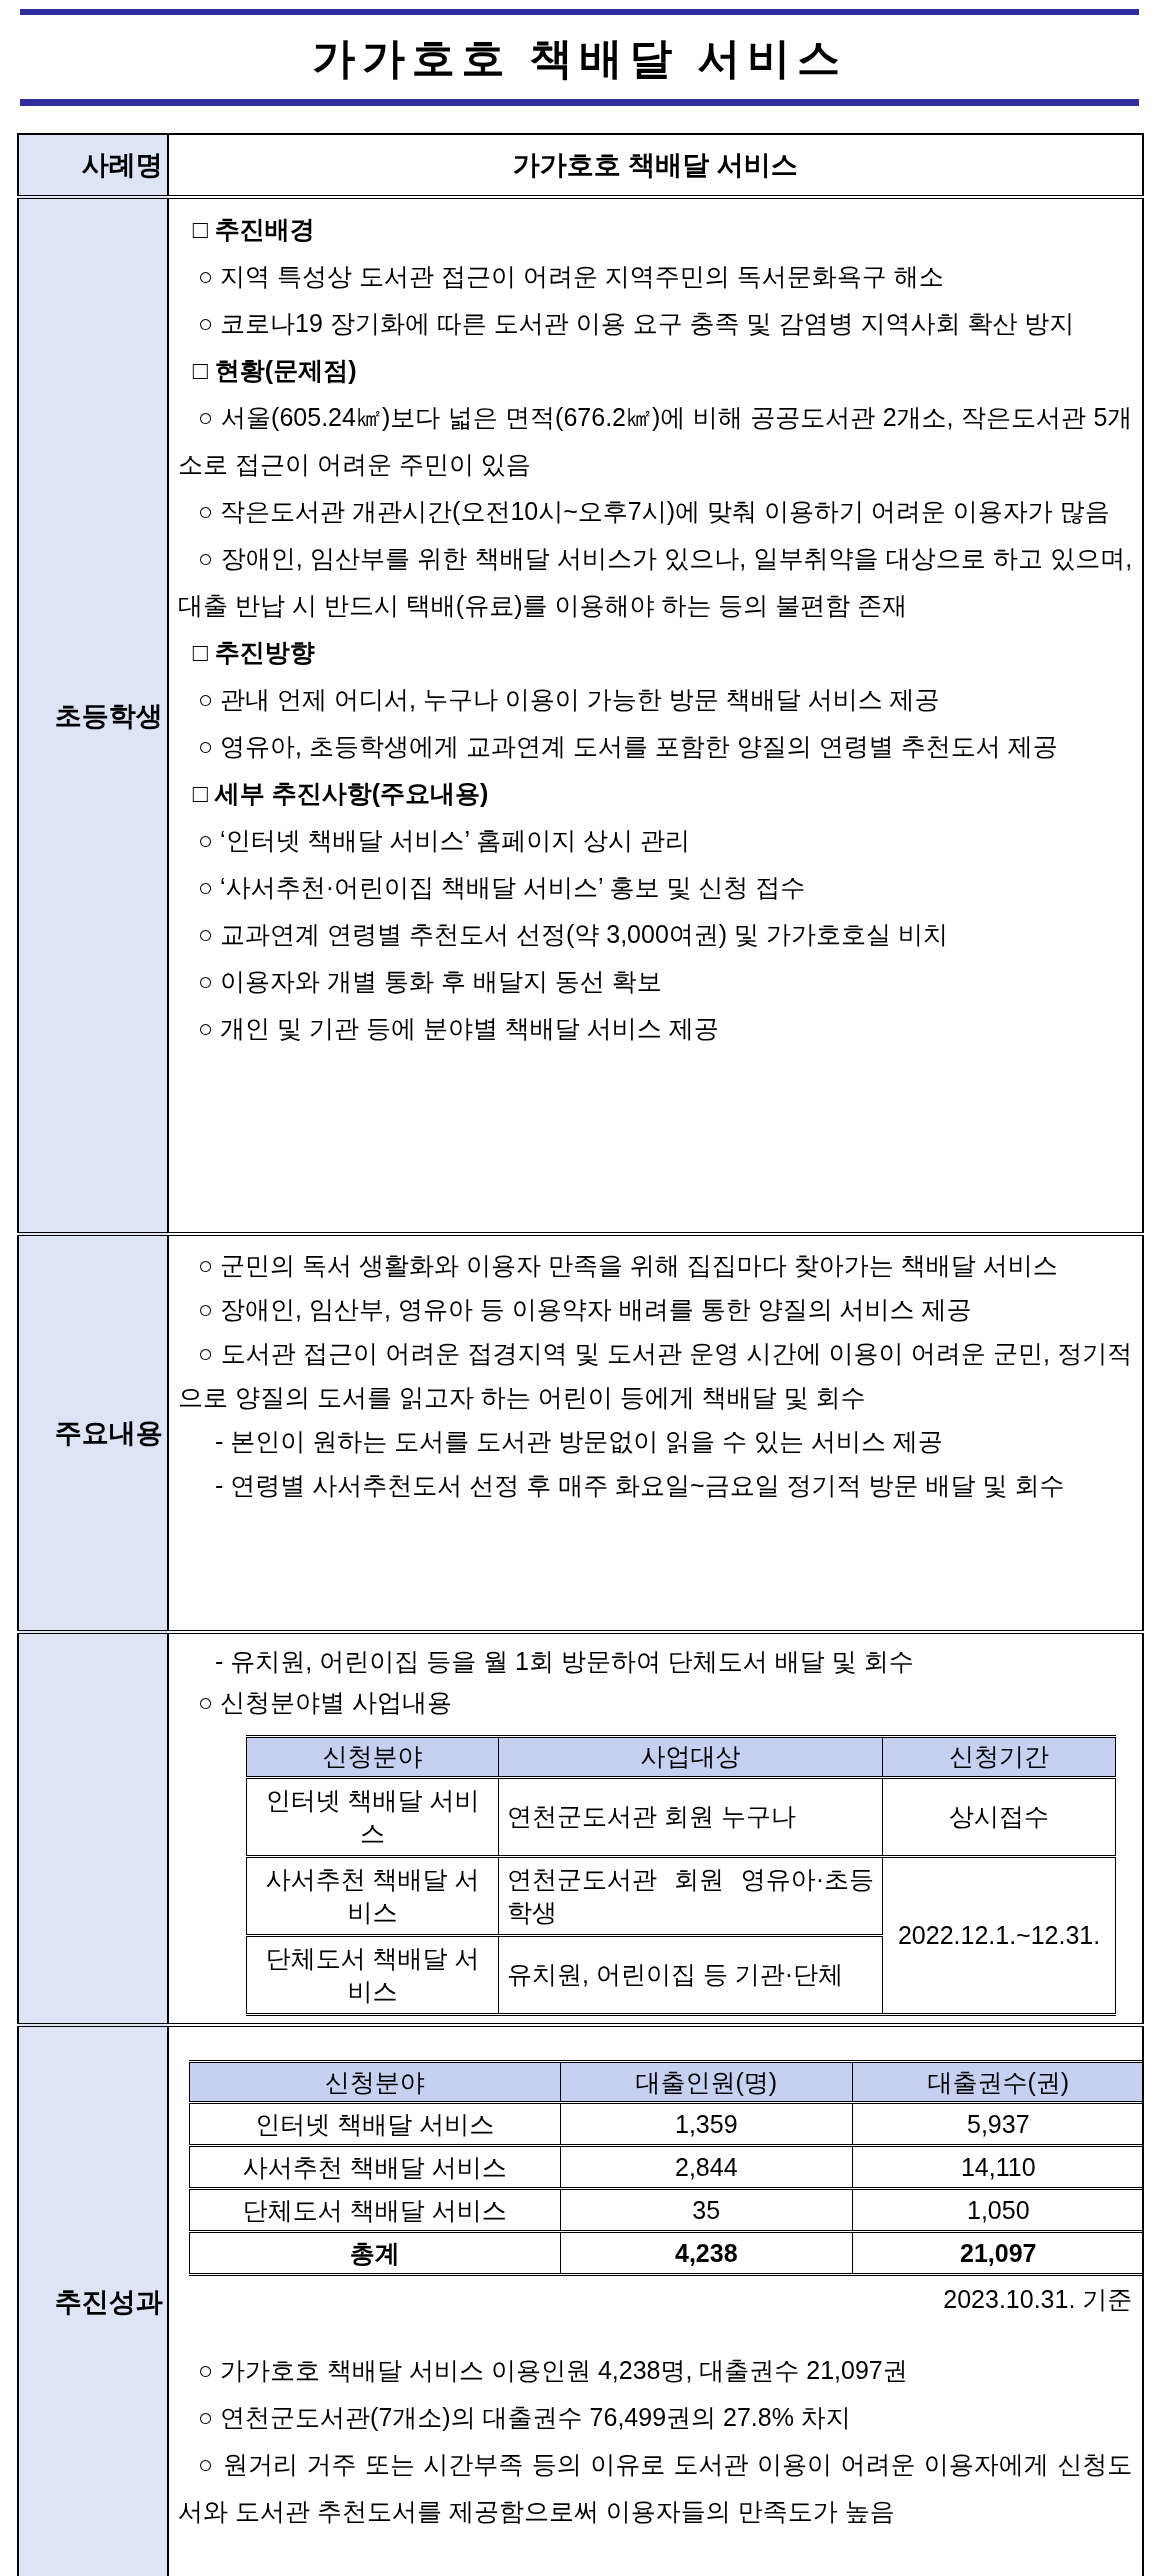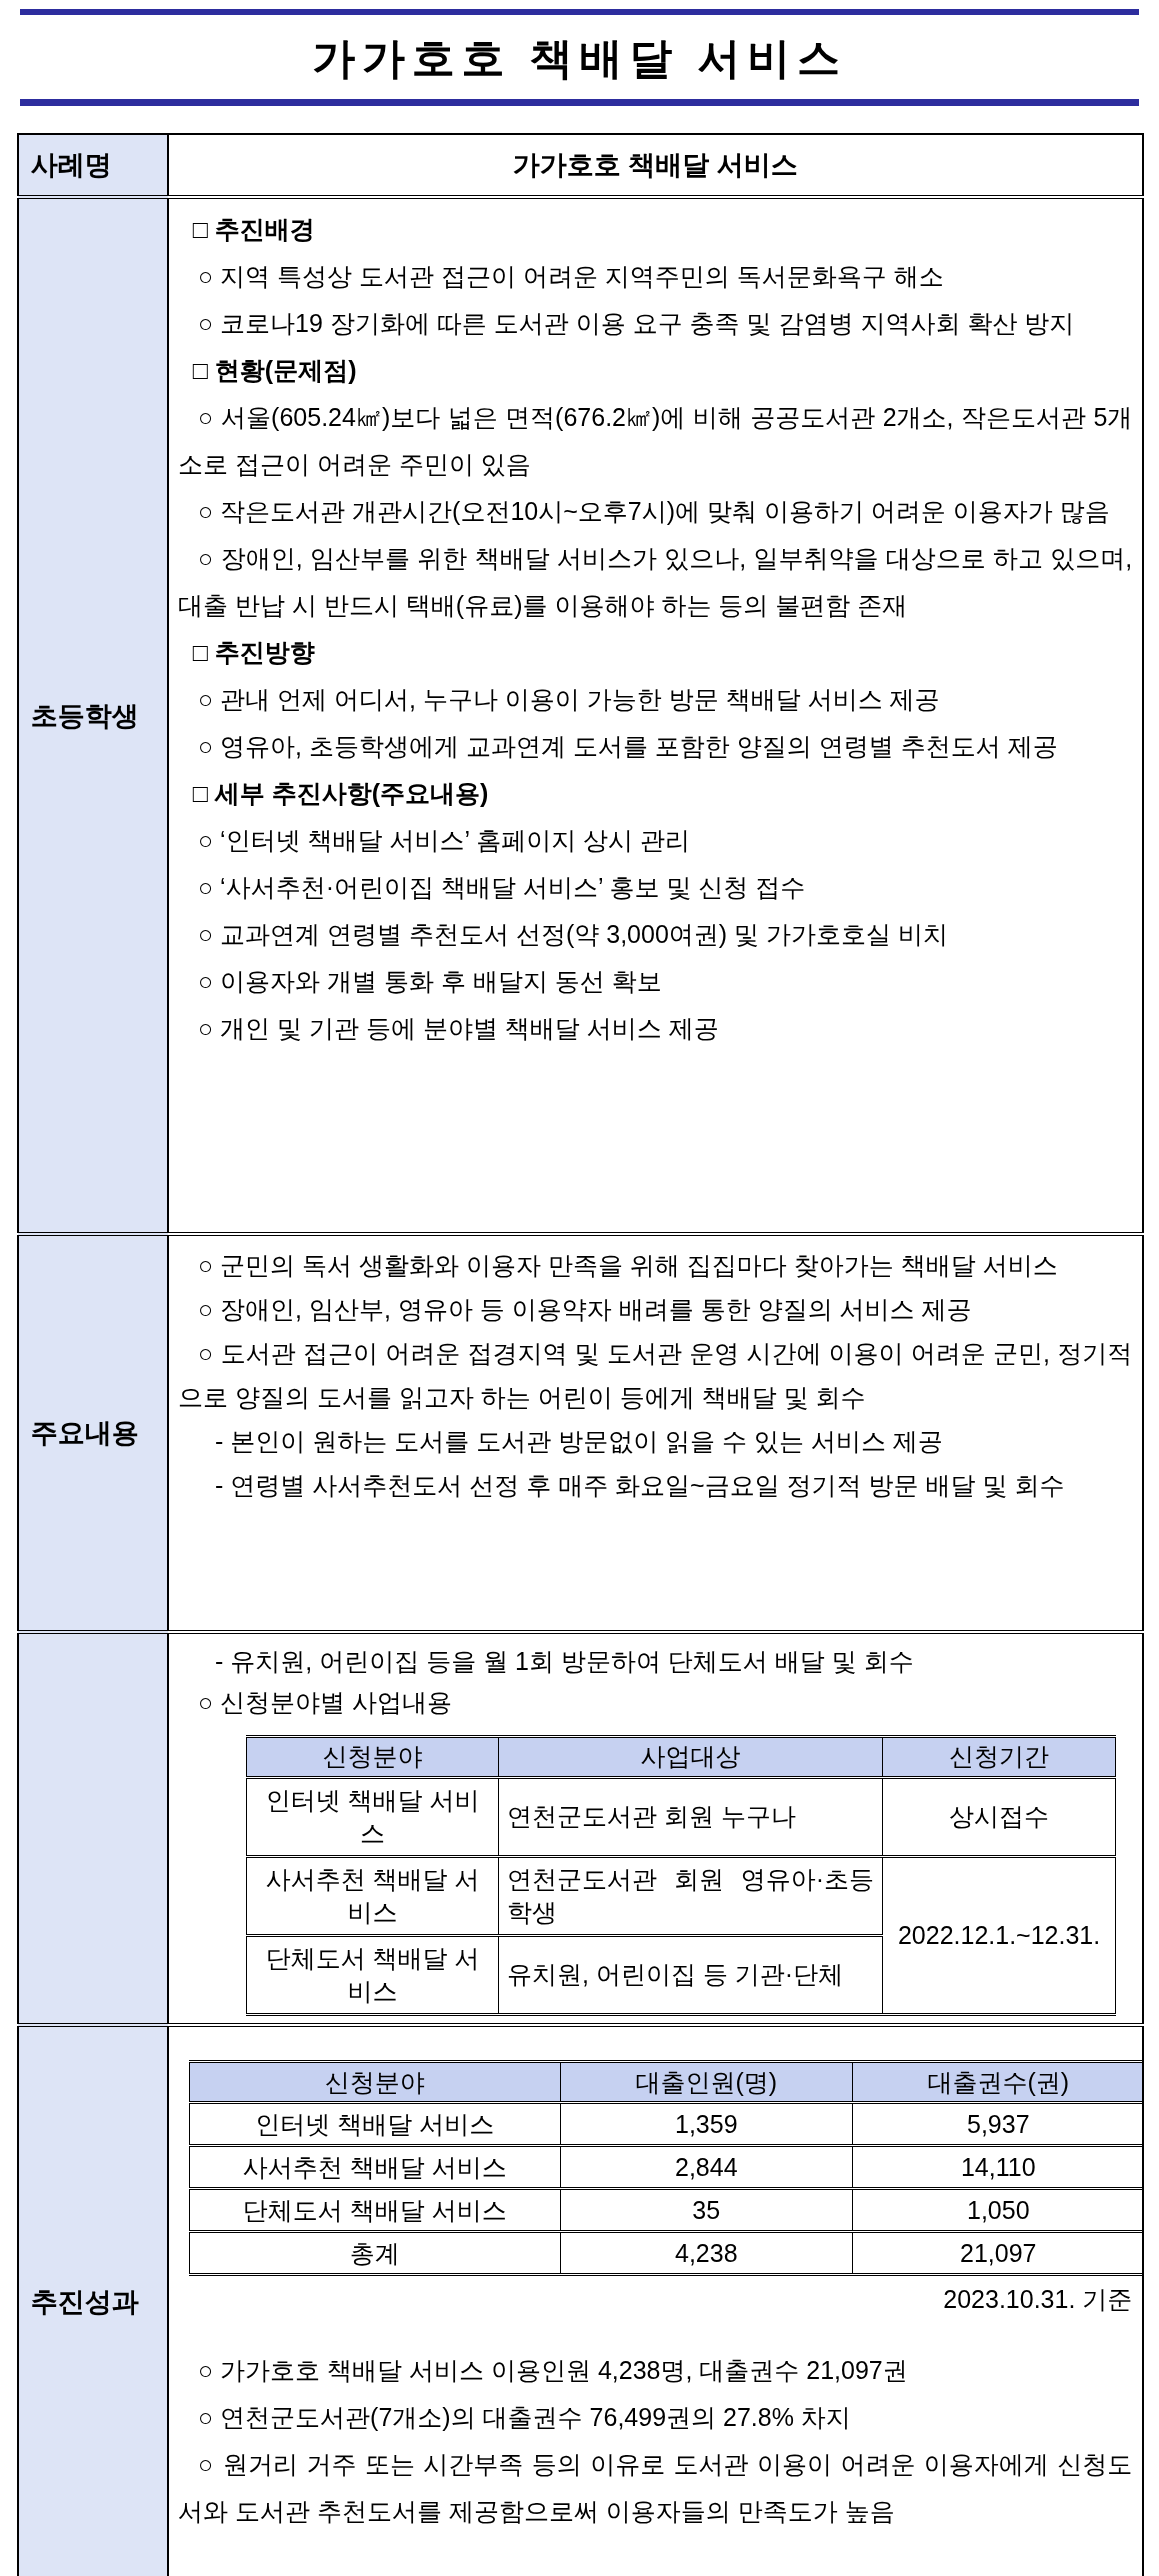--- a/index.html
+++ b/index.html
@@ -26,21 +26,21 @@
     border: 2px solid #000;
   }
   table.main > tbody > tr > th,
   table.main > tbody > tr > td { border: 2px solid #000; }
   table.main > tbody > tr + tr > th,
   table.main > tbody > tr + tr > td { border-top: 4px double #000; }
 
   th.rowlabel {
     width: 150px; background: #dde4f6;
     font-size: 27px; font-weight: bold;
-    text-align: left; vertical-align: middle; padding: 12px;
+    text-align: right; vertical-align: middle; padding: 4px;
   }
   td.content {
     vertical-align: top; padding: 6.7px 9.4px;
     font-size: 25px; overflow: hidden;
   }
   tr.r1 { height: 63px; }
   tr.r2 { height: 1037px; }
   tr.r3 { height: 398px; }
   tr.r4 { height: 386px; }
   tr.r5 { height: 553px; }
@@ -69,21 +69,21 @@
     height: 41px; vertical-align: middle;
   }
   table.t1 { width: 870px; margin: 12px 0 0 68px; }
   .t1 td { height: 79px; vertical-align: middle; }
   .t1 td.c1 { text-align: center; }
   .t1 td.c2 { text-align: justify; }
   .t1 td.c3 { text-align: center; }
 
   table.t2 { width: 955px; margin: 27px 0 0 10.7px; }
   .t2 td { height: 43px; text-align: center; vertical-align: middle; }
-  .t2 tr.total td { font-weight: normal; }
+  .t2 tr.total td { font-weight: bold; }
 
   p.asof { text-align: right; font-size: 25px; line-height: 41px; margin-top: 2.7px; }
   .bullets-gap { height: 27px; }
 </style>
 </head>
 <body>
 
 <div class="page">
 
   <div class="rule rule-top"></div>

